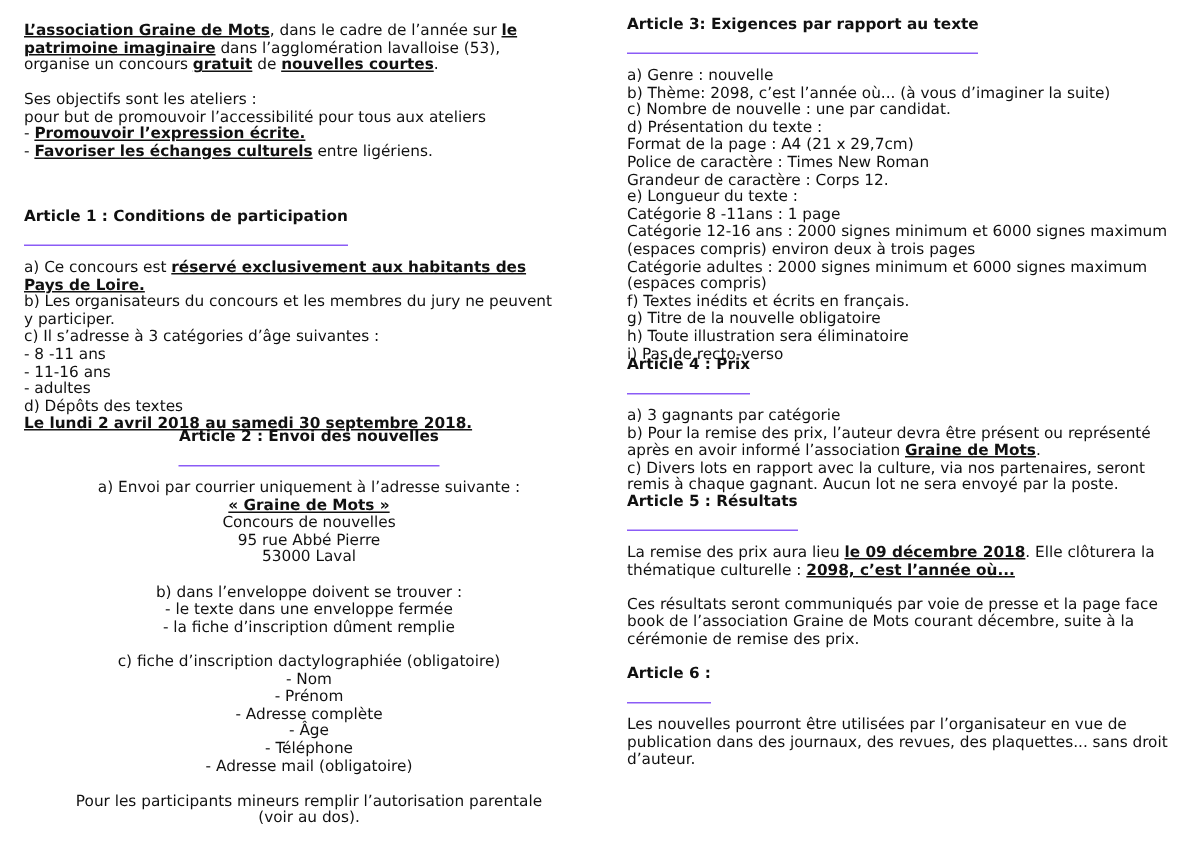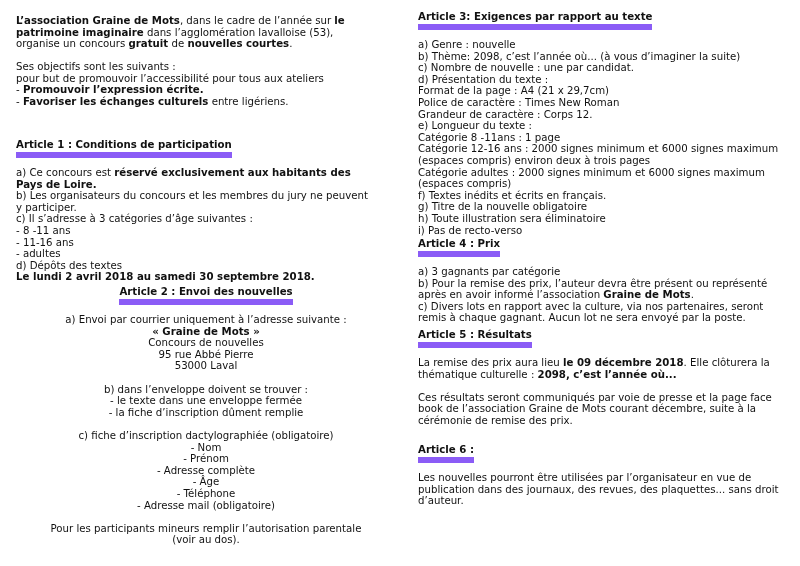--- a/index.html
+++ b/index.html
@@ -8,39 +8,39 @@
     background: #ffffff; color: #111111;
     font-family: "DejaVu Sans", sans-serif;
     font-size: 10.2px; line-height: 11.6px;
     position: relative;
   }
   .col { position: absolute; top: 0; }
   .col.left { left: 16px; width: 380px; }
   .col.right { left: 418px; width: 380px; }
   .block { position: absolute; left: 0; width: 380px; }
   .line { white-space: nowrap; height: 11.6px; }
-  b { font-weight: bold; }
+  b { font-weight: bold; text-decoration: underline; }
   .heading {
     font-weight: bold; white-space: nowrap; display: inline-block;
-    border-bottom: 6px solid #8b5cf6; padding-bottom: 1px; line-height: 12px;
+    border-bottom: 1px solid #8b5cf6; padding-bottom: 12px; line-height: 12px;
   }
 </style>
 </head>
 <body>
 
 <div class="col left">
 
   <div class="block" style="top:15px;">
     <div class="line"><b>L’association Graine de Mots</b><span>, dans le cadre de l’année sur </span><b>le</b></div>
     <div class="line"><b>patrimoine imaginaire</b><span> dans l’agglomération lavalloise (53),</span></div>
     <div class="line"><span>organise un concours </span><b>gratuit</b><span> de </span><b>nouvelles courtes</b><span>.</span></div>
   </div>
 
   <div class="block" style="top:61px;">
-    <div class="line">Ses objectifs sont les suivants :</div>
+    <div class="line">Ses objectifs sont les ateliers :</div>
     <div class="line">pour but de promouvoir l’accessibilité pour tous aux ateliers</div>
     <div class="line"><span>- </span><b>Promouvoir l’expression écrite.</b></div>
     <div class="line"><span>- </span><b>Favoriser les échanges culturels</b><span> entre ligériens.</span></div>
   </div>
 
   <div class="block" style="top:139px;">
     <div><span class="heading">Article 1 : Conditions de participation</span></div>
     <div style="height:9px;"></div>
     <div class="line"><span>a) Ce concours est </span><b>réservé exclusivement aux habitants des</b></div>
     <div class="line"><b>Pays de Loire.</b></div>

